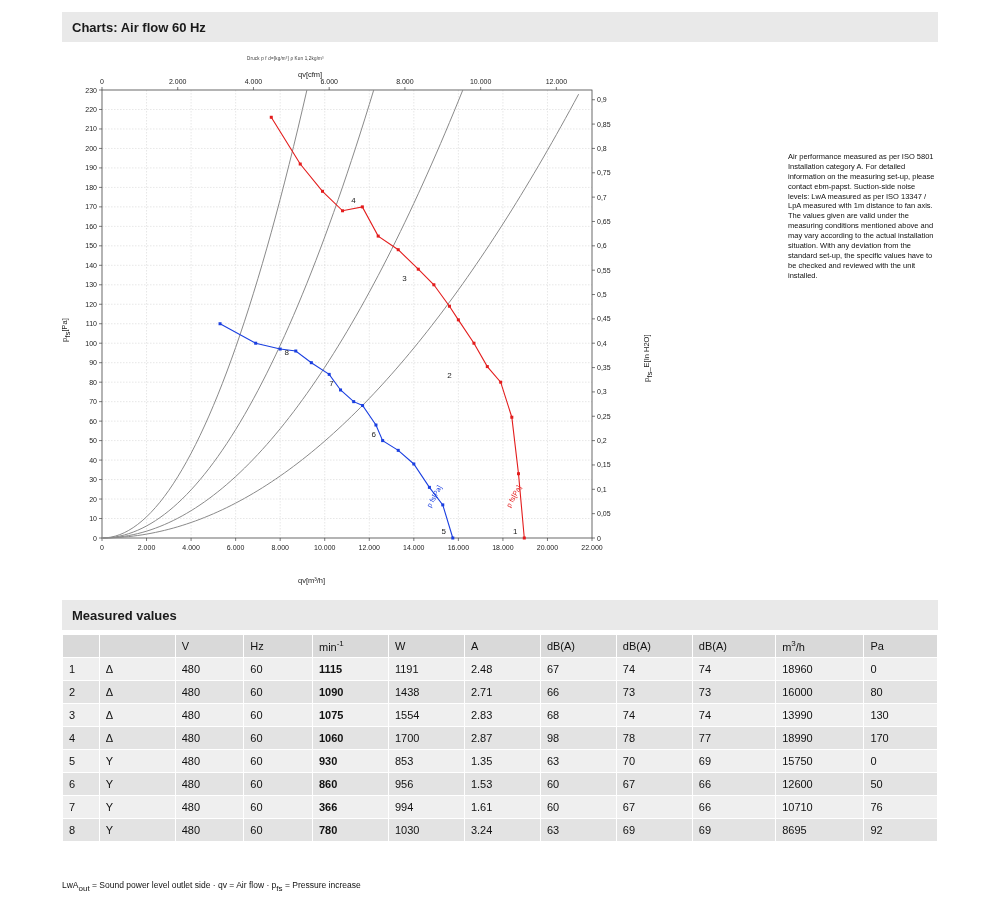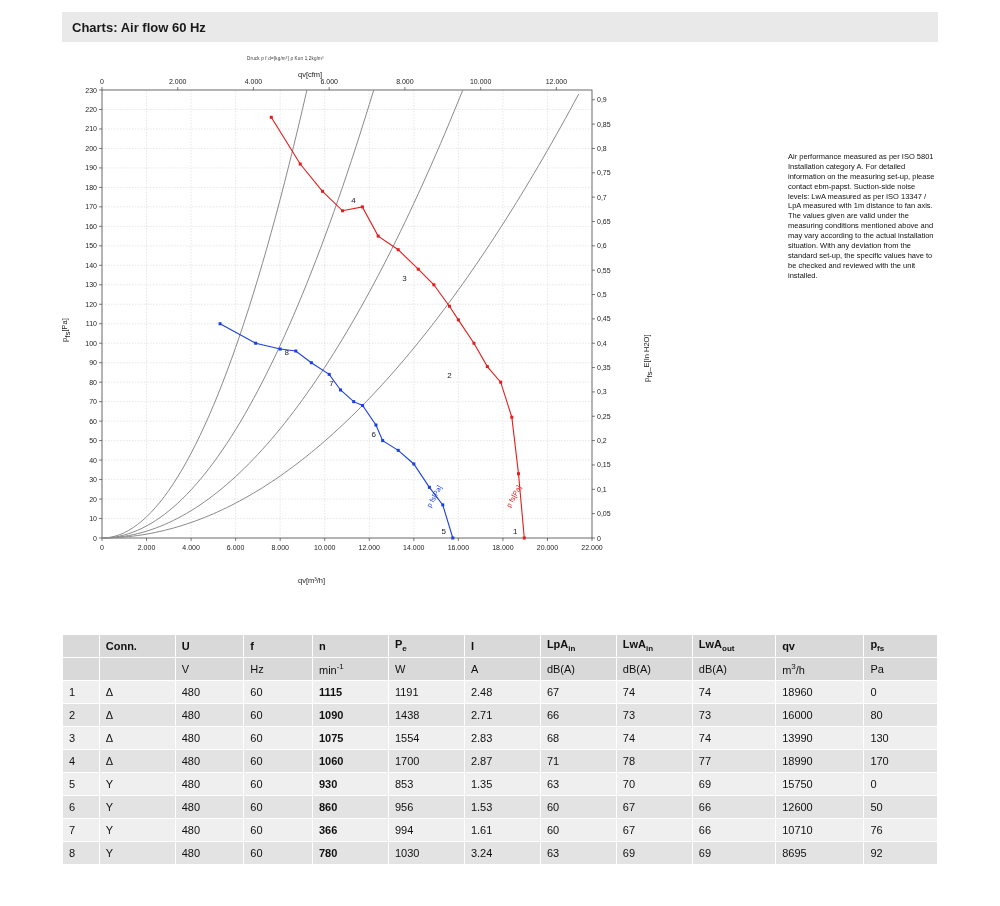--- a/index.html
+++ b/index.html
@@ -346,37 +346,26 @@
         <text x="291.3681818181818" y="150.8695652173913" font-size="8" fill="#222" text-anchor="middle" font-family="&quot;Liberation Sans&quot;, sans-serif">4</text>
         <text x="381.79545454545456" y="482" font-size="8" fill="#222" text-anchor="middle" font-family="&quot;Liberation Sans&quot;, sans-serif">5</text>
         <text x="311.6363636363636" y="384.60869565217394" font-size="8" fill="#222" text-anchor="middle" font-family="&quot;Liberation Sans&quot;, sans-serif">6</text>
         <text x="269.54090909090905" y="333.96521739130435" font-size="8" fill="#222" text-anchor="middle" font-family="&quot;Liberation Sans&quot;, sans-serif">7</text>
         <text x="224.66136363636363" y="302.79999999999995" font-size="8" fill="#222" text-anchor="middle" font-family="&quot;Liberation Sans&quot;, sans-serif">8</text>
       </svg>
   </div>
 
   <div class="info-text">Air performance measured as per ISO 5801 Installation category A. For detailed information on the measuring set-up, please contact ebm-papst. Suction-side noise levels: LwA measured as per ISO 13347 / LpA measured with 1m distance to fan axis. The values given are valid under the measuring conditions mentioned above and may vary according to the actual installation situation. With any deviation from the standard set-up, the specific values have to be checked and reviewed with the unit installed.</div>
 
+  <div class="section-head" id="measured-head">
+    <span>Measured values</span>
+  </div>
 
   <table class="measured" id="measured-table">
     <tbody id="measured-body">
-        <tr class="head">
-          <td class="c0"></td>
-          <td class="c1">Conn.</td>
-          <td class="c2">U</td>
-          <td class="c3">f</td>
-          <td class="c4">n</td>
-          <td class="c5">P<sub>e</sub></td>
-          <td class="c6">I</td>
-          <td class="c7">LpA<sub>in</sub></td>
-          <td class="c8">LwA<sub>in</sub></td>
-          <td class="c9">LwA<sub>out</sub></td>
-          <td class="c10">qv</td>
-          <td class="c11">p<sub>fs</sub></td>
-        </tr>
         <tr class="units">
           <td class="c0"></td>
           <td class="c1"></td>
           <td class="c2">V</td>
           <td class="c3">Hz</td>
           <td class="c4">min<sup>-1</sup></td>
           <td class="c5">W</td>
           <td class="c6">A</td>
           <td class="c7">dB(A)</td>
           <td class="c8">dB(A)</td>
@@ -427,21 +416,21 @@
           <td class="c11">130</td>
         </tr>
         <tr class="r-even">
           <td class="c0">4</td>
           <td class="c1">Δ</td>
           <td class="c2">480</td>
           <td class="c3">60</td>
           <td class="c4">1060</td>
           <td class="c5">1700</td>
           <td class="c6">2.87</td>
-          <td class="c7">71</td>
+          <td class="c7">98</td>
           <td class="c8">78</td>
           <td class="c9">77</td>
           <td class="c10">18990</td>
           <td class="c11">170</td>
         </tr>
         <tr class="r-odd">
           <td class="c0">5</td>
           <td class="c1">Y</td>
           <td class="c2">480</td>
           <td class="c3">60</td>
@@ -492,14 +481,15 @@
           <td class="c6">3.24</td>
           <td class="c7">63</td>
           <td class="c8">69</td>
           <td class="c9">69</td>
           <td class="c10">8695</td>
           <td class="c11">92</td>
         </tr>
       </tbody>
   </table>
 
+  <div class="footnote" id="footnote2">LwA<sub>out</sub> = Sound power level outlet side · qv = Air flow · p<sub>fs</sub> = Pressure increase</div>
 
 </div>
 
 </body></html>

